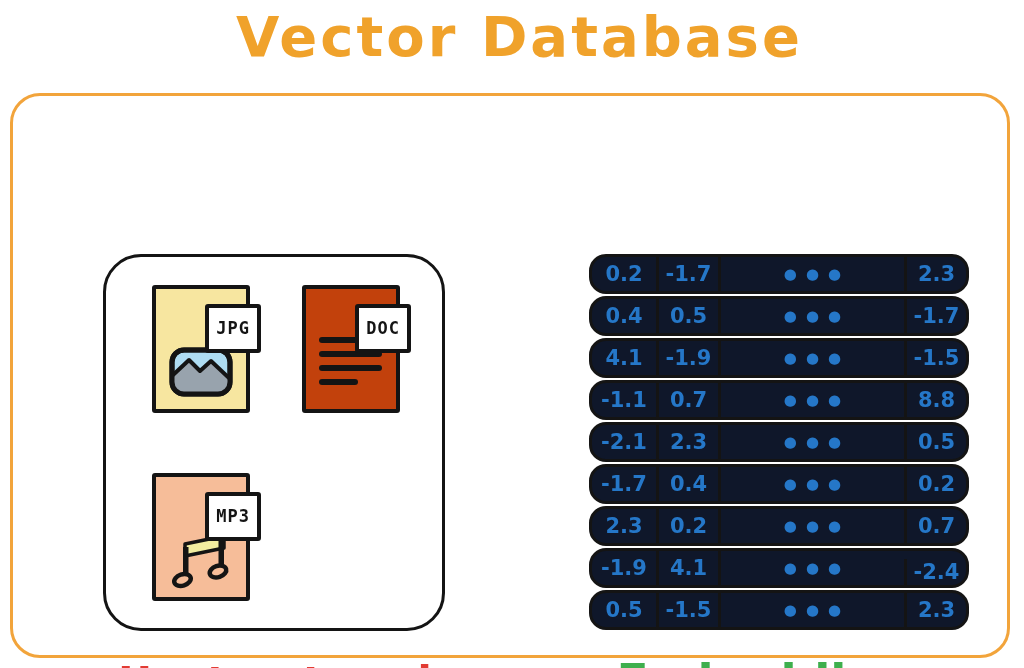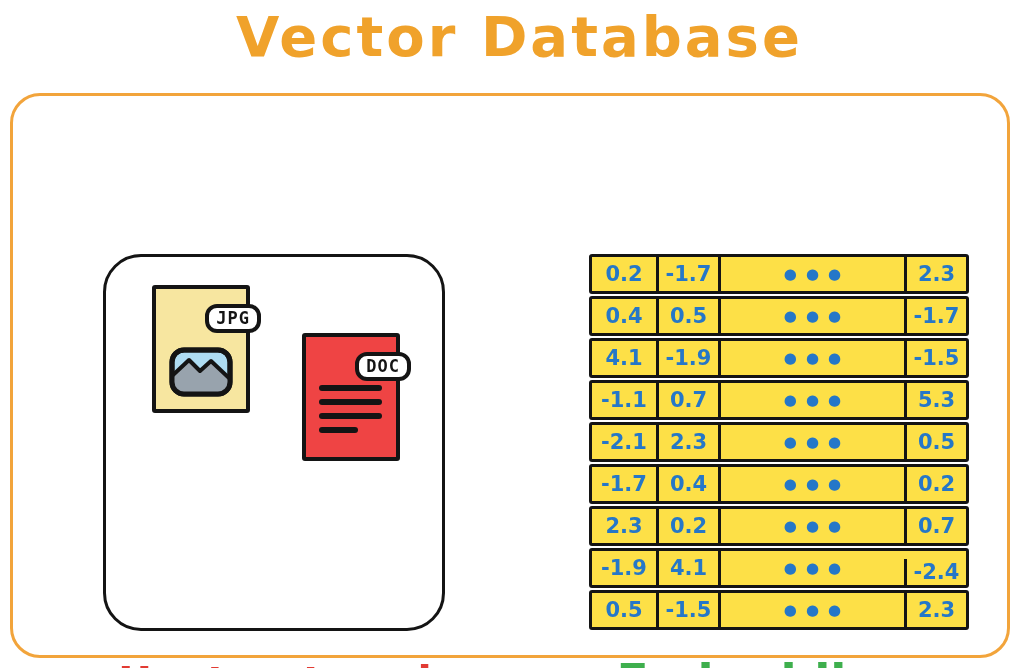--- a/index.html
+++ b/index.html
@@ -24,35 +24,35 @@
     position:absolute; left:46px; top:28px; width:250px; height:318px;
     display:grid; grid-template-columns:98px 98px; grid-template-rows:128px 128px;
     column-gap:52px; row-gap:60px;
   }
   .file-card {
     position:relative; width:98px; height:128px;
     border:4px solid #141414; border-radius:3px;
   }
   .badge {
     position:absolute; top:15px; right:-15px; z-index:2;
-    background:#fff; border:4px solid #141414; border-radius:12px;
-    padding:0 7px; font-size:17px; font-weight:bold; letter-spacing:1px;
+    background:#fff; border:4px solid #141414; border-radius:3px;
+    padding:10px 7px; font-size:17px; font-weight:bold; letter-spacing:1px;
     font-family:"DejaVu Sans Mono", monospace; color:#141414; line-height:1.25;
   }
   .file-icon { position:absolute; left:50%; transform:translateX(-50%); }
   .icon-image { bottom:12px; }
   .icon-doc   { bottom:24px; }
   .icon-film  { bottom:11px; }
   .icon-note  { bottom:8px; }
 
   .emb-table { position:absolute; left:576px; top:158px; width:380px; }
   .t-row {
     display:grid; grid-template-columns:64px 62px 1fr 62px;
-    height:40px; margin-bottom:2px; background:#fde047;
-    border:3px solid #141414; border-radius:3px; overflow:hidden;
+    height:40px; margin-bottom:2px; background:#0f172a;
+    border:3px solid #141414; border-radius:17px; overflow:hidden;
   }
   .t-cell {
     display:flex; align-items:center; justify-content:center;
     font-size:21px; font-weight:bold; color:#2577C8;
   }
   .t-cell + .t-cell { border-left:3px solid #141414; }
   .t-cell.dots { font-size:15px; letter-spacing:9px; padding-left:9px; }
 
   .caption { position:absolute; text-align:center; font-weight:bold; }
   .caption-left  { left:60px;  top:562px; width:404px; font-size:42px; color:#E23B33; }
@@ -77,31 +77,41 @@
                 <clipPath id="imgclip">
                   <rect x="4" y="4" width="56" height="42" rx="11"></rect>
                 </clipPath>
               </defs>
             <rect x="3" y="3" width="58" height="44" rx="12" fill="#AEDCF2" stroke="#141414" stroke-width="5"></rect>
             <path d="M2 30 L20 13 L31 24 L42 14 L62 33 L62 48 L2 48 Z" fill="#98A3AD" stroke="#141414" stroke-width="4" stroke-linejoin="round" clip-path="url(#imgclip)"></path>
             <rect x="3" y="3" width="58" height="44" rx="12" fill="none" stroke="#141414" stroke-width="5"></rect>
           </svg>
         </div>
 
-        <div class="file-card" style="background: #ef4444; margin-top: 48px;">
+        <div class="file-card" style="background: #c2410c;">
           <span class="badge">DOC</span>
           <svg class="file-icon icon-doc" width="66" height="48" viewBox="0 0 66 48">
             <rect x="1" y="0" width="63" height="6" rx="3" fill="#141414"></rect>
             <rect x="1" y="14" width="63" height="6" rx="3" fill="#141414"></rect>
             <rect x="1" y="28" width="63" height="6" rx="3" fill="#141414"></rect>
             <rect x="1" y="42" width="39" height="6" rx="3" fill="#141414"></rect>
           </svg>
         </div>
 
 
+        <div class="file-card" style="background: rgb(246, 189, 153);">
+          <span class="badge">MP3</span>
+          <svg class="file-icon icon-note" width="58" height="56" viewBox="0 0 58 56">
+            <polygon points="13,11 52,3 52,15 13,23" fill="#F2EDA0" stroke="#141414" stroke-width="3.5" stroke-linejoin="round"></polygon>
+            <rect x="11" y="14" width="5.5" height="33" fill="#141414"></rect>
+            <rect x="46.5" y="8" width="5.5" height="29" fill="#141414"></rect>
+            <ellipse cx="10.5" cy="47" rx="8.5" ry="5.6" fill="#F6BD99" stroke="#141414" stroke-width="4.5" transform="rotate(-18 10.5 47)"></ellipse>
+            <ellipse cx="46" cy="38.5" rx="8.5" ry="5.6" fill="#F6BD99" stroke="#141414" stroke-width="4.5" transform="rotate(-18 46 38.5)"></ellipse>
+          </svg>
+        </div>
 
       </div>
     </div>
 
     <div class="emb-table">
         <div class="t-row">
           <div class="t-cell" style="color: rgb(37, 119, 200);">0.2</div>
           <div class="t-cell" style="color: rgb(37, 119, 200);">-1.7</div>
           <div class="t-cell dots" style="color: rgb(37, 119, 200);">●●●</div>
           <div class="t-cell" style="color: rgb(37, 119, 200);">2.3</div>
@@ -115,21 +125,21 @@
         <div class="t-row">
           <div class="t-cell" style="color: rgb(37, 119, 200);">4.1</div>
           <div class="t-cell" style="color: rgb(37, 119, 200);">-1.9</div>
           <div class="t-cell dots" style="color: rgb(37, 119, 200);">●●●</div>
           <div class="t-cell" style="color: rgb(37, 119, 200);">-1.5</div>
         </div>
         <div class="t-row">
           <div class="t-cell" style="color: rgb(37, 119, 200);">-1.1</div>
           <div class="t-cell" style="color: rgb(37, 119, 200);">0.7</div>
           <div class="t-cell dots" style="color: rgb(37, 119, 200);">●●●</div>
-          <div class="t-cell" style="color: rgb(37, 119, 200);">5.3</div>
+          <div class="t-cell" style="color: rgb(37, 119, 200);">8.8</div>
         </div>
         <div class="t-row">
           <div class="t-cell" style="color: rgb(37, 119, 200);">-2.1</div>
           <div class="t-cell" style="color: rgb(37, 119, 200);">2.3</div>
           <div class="t-cell dots" style="color: rgb(37, 119, 200);">●●●</div>
           <div class="t-cell" style="color: rgb(37, 119, 200);">0.5</div>
         </div>
         <div class="t-row">
           <div class="t-cell" style="color: rgb(37, 119, 200);">-1.7</div>
           <div class="t-cell" style="color: rgb(37, 119, 200);">0.4</div>

